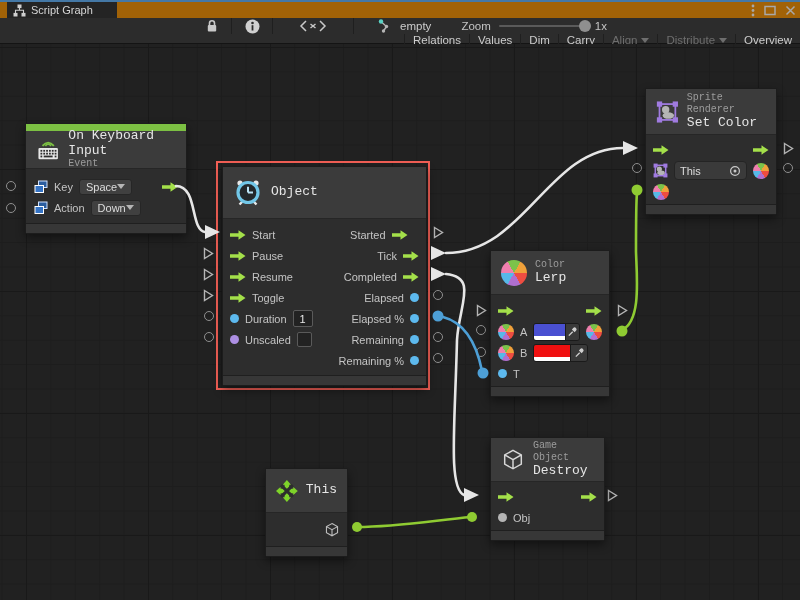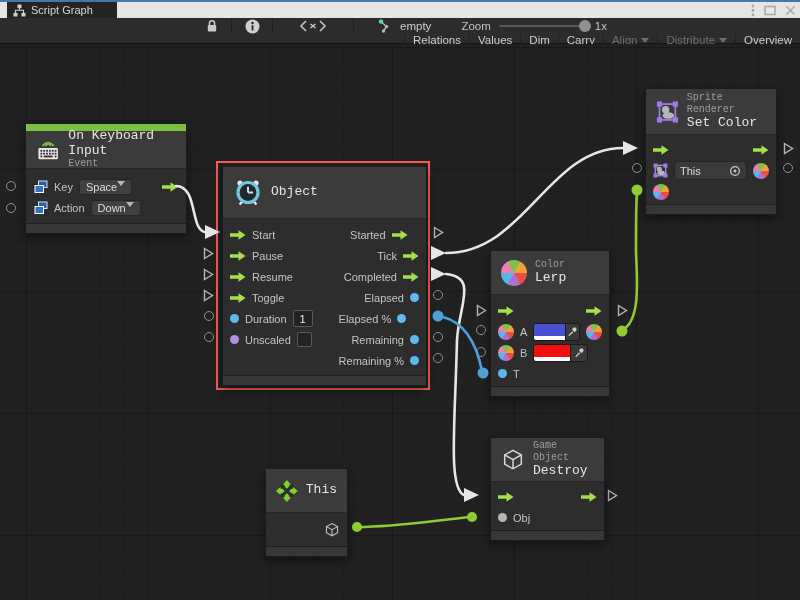--- a/index.html
+++ b/index.html
@@ -1,21 +1,21 @@
 <!DOCTYPE html>
 <html><head>
 <meta charset="utf-8">
 <style>
   html,body{margin:0;padding:0;background:#000;}
   #app{position:relative;width:800px;height:600px;overflow:hidden;
        font-family:"Liberation Sans",sans-serif;color:#cdcdcd;
        -webkit-font-smoothing:antialiased;}
   
   .focusline{position:absolute;left:0;top:0;width:800px;height:2px;background:#4478a6;}
-  .titlebar{position:absolute;left:0;top:2px;width:800px;height:16px;background:#e5e5e5;}
+  .titlebar{position:absolute;left:0;top:2px;width:800px;height:16px;background:#a16207;}
   .tab{position:absolute;left:7px;top:0;height:16px;width:110px;background:#242424;
        display:flex;align-items:center;gap:5px;padding-left:6px;box-sizing:border-box;}
   .tab-label{font-size:11px;color:#d6d6d6;white-space:nowrap;}
   .winbtns{position:absolute;right:4px;top:0;height:16px;display:flex;align-items:center;gap:9px;}
   .winbtns svg{display:block;}
   
   .toolbar{position:absolute;left:0;top:18px;width:800px;height:26px;background:#2c2c2c;
            border-bottom:1px solid #141414;box-sizing:border-box;display:flex;align-items:center;flex-direction:column;}
   .tbtn{height:100%;display:flex;align-items:center;justify-content:center;padding:0 8px;
         font-size:11.5px;color:#cdcdcd;white-space:nowrap;cursor:default;}
@@ -45,21 +45,21 @@
   .nsub{font-size:10px;color:#9c9c9c;line-height:1.2;}
   .nfooter{height:9px;background:#373737;border-top:1px solid #1f1f1f;}
   .prow{height:21px;display:flex;align-items:center;gap:6px;font-size:11px;color:#c4c4c4;}
   .rowlabel{white-space:nowrap;}
   .flow{flex:0 0 auto;display:block;}
   .dot{width:9px;height:9px;border-radius:50%;flex:0 0 auto;}
   .dot.blue{background:#5db9ee;} .dot.purple{background:#ad8fe3;} .dot.gray{background:#b5b5b5;}
   .wheel{border-radius:50%;flex:0 0 auto;
     background:conic-gradient(from -30deg,#7cc24a 0 60deg,#f0a13a 60deg 120deg,#ee4d41 120deg 180deg,#b06fd0 180deg 240deg,#57b8e8 240deg 300deg,#ef7fae 300deg 360deg);}
   .wheel.sm{width:16px;height:16px;} .wheel.lg{width:26px;height:26px;}
-  .dropdown{display:flex;background:#404040;border:1px solid #262626;
+  .dropdown{display:flex;align-items:center;background:#404040;border:1px solid #262626;
             border-radius:3px;padding:1px 6px;font-size:11px;color:#dcdcdc;}
   .valuebox{min-width:10px;height:15px;background:#222;border:1px solid #5a5a5a;border-radius:2px;
             padding:0 4px;font-size:11px;color:#e8e8e8;display:flex;align-items:center;justify-content:center;}
   .checkbox{width:13px;height:13px;background:#222;border:1px solid #5a5a5a;border-radius:2px;}
   .swatchgrp{display:flex;align-items:stretch;border:1px solid #1a1a1a;border-radius:3px;overflow:hidden;height:16px;}
   .swatch{width:36px;display:flex;flex-direction:column;}
   .swatch .c{flex:1;} .swatch .a{height:4px;background:#fff;}
   .dropperbtn{width:16px;background:#3a3a3a;border-left:1px solid #1a1a1a;display:flex;align-items:center;justify-content:center;}
   .objfield{display:flex;align-items:center;background:#3a3a3a;border:1px solid #242424;border-radius:4px;
             height:17px;padding:0 5px;gap:4px;font-size:11px;color:#dcdcdc;flex:1;}
@@ -375,21 +375,21 @@
           <div class="prow" style="justify-content:flex-end">
             <span class="rowlabel">Completed</span>
             <svg class="flow" width="16" height="10" viewBox="0 0 16 10">
                 <path d="M0 3.3 H8.5 V0.3 L15.5 5 L8.5 9.7 V6.7 H0 Z" fill="#a4e04a"></path>
               </svg>
             </div>
           <div class="prow" style="justify-content:flex-end">
             <span class="rowlabel">Elapsed</span>
               <span class="dot blue"></span>
             </div>
-          <div class="prow" style="">
+          <div class="prow" style="justify-content:flex-end">
             <span class="rowlabel">Elapsed %</span>
               <span class="dot blue"></span>
             </div>
           <div class="prow" style="justify-content:flex-end">
             <span class="rowlabel">Remaining</span>
               <span class="dot blue"></span>
             </div>
           <div class="prow" style="justify-content:flex-end">
             <span class="rowlabel">Remaining %</span>
               <span class="dot blue"></span>

